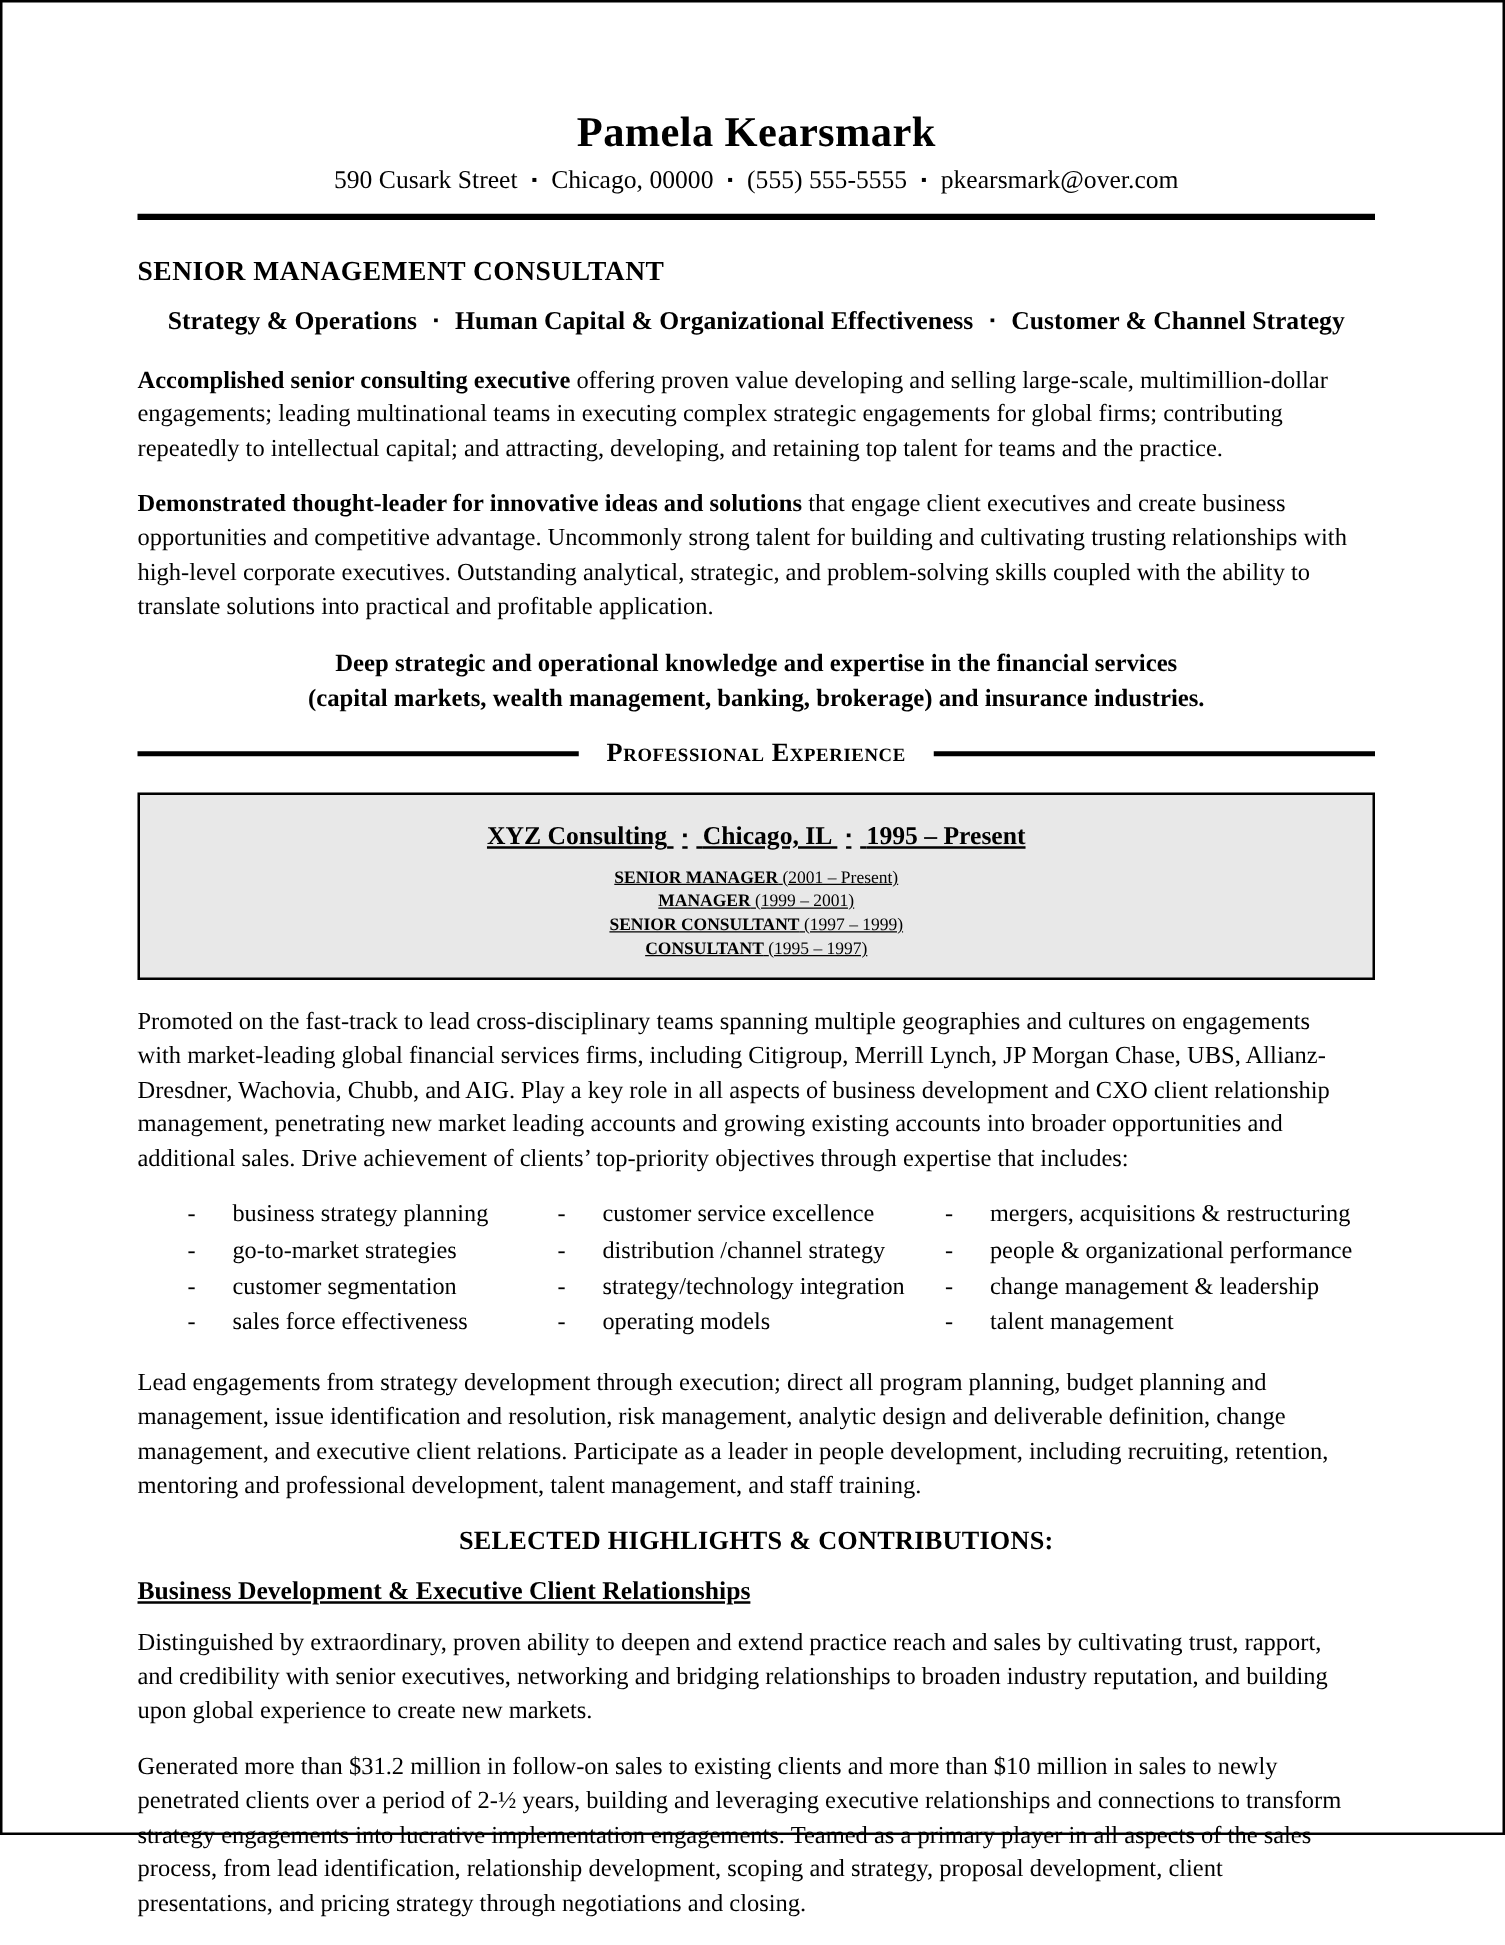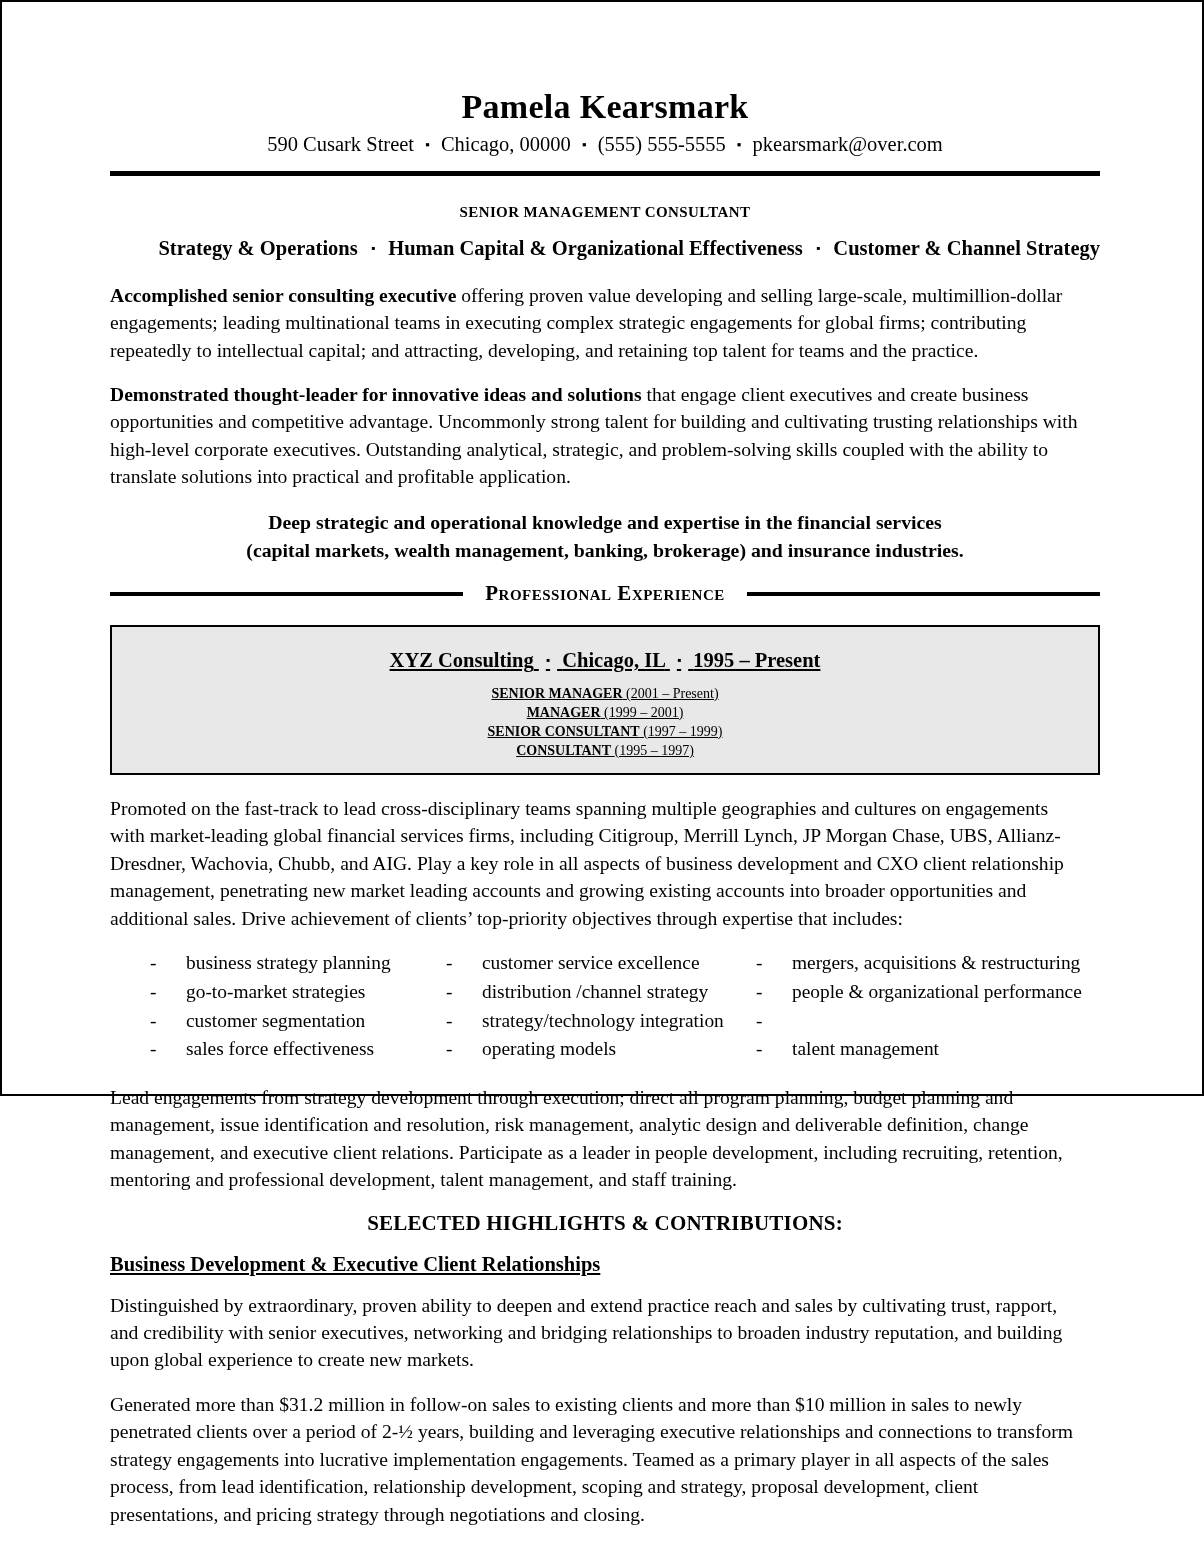--- a/index.html
+++ b/index.html
@@ -10,21 +10,21 @@
   body {
     width: 1204px;
     height: 1556px;
     font-family: "Liberation Serif", "DejaVu Serif", serif;
     color: #000000;
     overflow: hidden;
   }
   .page {
     box-sizing: border-box;
     width: 1204px;
-    height: 1096px;
+    height: 1468px;
     border: 2px solid #000000;
     padding: 0;
     position: relative;
     background: #ffffff;
   }
   .inner {
     box-sizing: border-box;
     padding: 86px 102px 0 108px;
   }
 
@@ -50,28 +50,28 @@
     padding: 0 6px;
   }
   .rule-thick {
     height: 5px;
     background: #000000;
     margin: 0 0 28px 0;
   }
 
   
   .job-title {
-    text-align: center;
-    font-size: 15px;
+    text-align: left;
+    font-size: 22px;
     font-weight: bold;
     letter-spacing: 0.4px;
     margin: 0 0 16px 0;
   }
   .specialties {
-    text-align: right;
+    text-align: center;
     font-size: 20.5px;
     font-weight: bold;
     margin: 0 0 22px 0;
     white-space: nowrap;
   }
   .specialties .sep {
     font-size: 12px;
     vertical-align: 3px;
     padding: 0 8px;
     font-weight: bold;
@@ -307,20 +307,21 @@
         <div class="skill-item">
           <span class="dash">-</span>
           <span>mergers, acquisitions &amp; restructuring</span>
         </div>
         <div class="skill-item">
           <span class="dash">-</span>
           <span>people &amp; organizational performance</span>
         </div>
         <div class="skill-item">
           <span class="dash">-</span>
+          <span>change management &amp; leadership</span>
         </div>
         <div class="skill-item">
           <span class="dash">-</span>
           <span>talent management</span>
         </div>
       </div>
     </div>
 
     <p class="body">Lead engagements from strategy development through execution; direct all program planning, budget planning and management, issue identification and resolution, risk management, analytic design and deliverable definition, change management, and executive client relations. Participate as a leader in people development, including recruiting, retention, mentoring and professional development, talent management, and staff training.</p>
 

